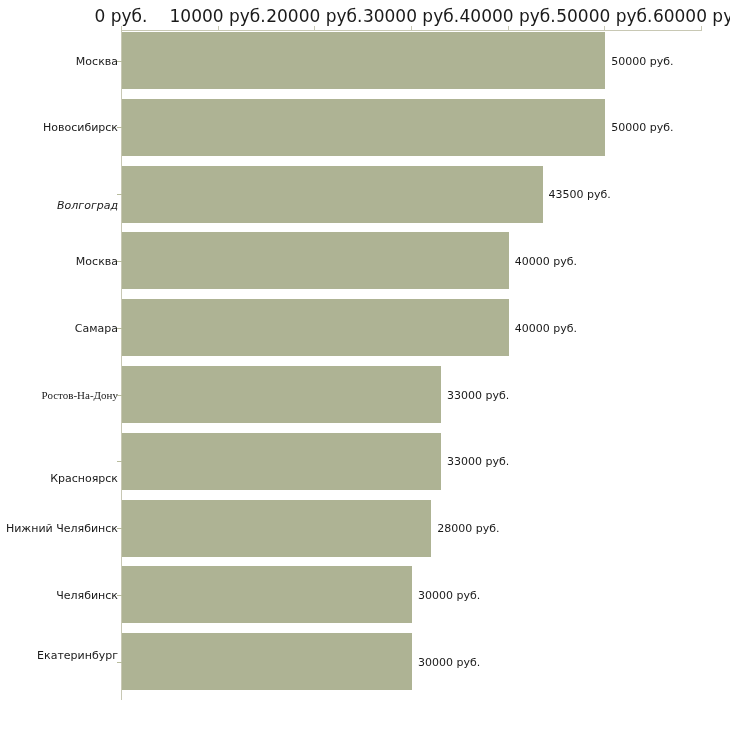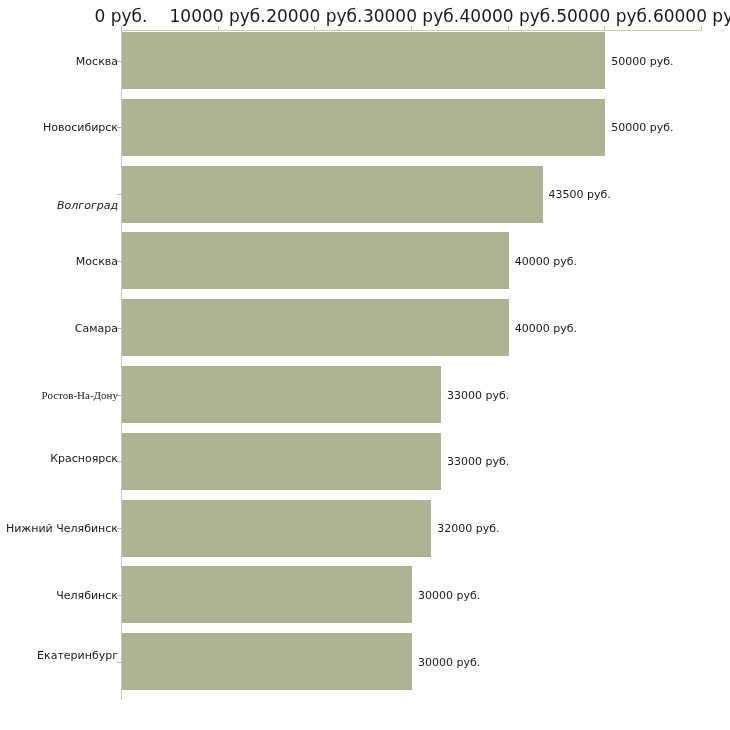--- a/index.html
+++ b/index.html
@@ -72,21 +72,21 @@
       <div class="ytick-label" style="top: 127.3px;">Новосибирск</div>
       <div class="ytick" style="top: 194px;"></div>
       <div class="ytick-label" style="top: 205px; font-style: italic;">Волгоград</div>
       <div class="ytick" style="top: 261px;"></div>
       <div class="ytick-label" style="top: 260.9px;">Москва</div>
       <div class="ytick" style="top: 328px;"></div>
       <div class="ytick-label" style="top: 327.7px;">Самара</div>
       <div class="ytick" style="top: 395px;"></div>
       <div class="ytick-label" style="top: 394.5px; font-family: Liberation Serif, serif;">Ростов-На-Дону</div>
       <div class="ytick" style="top: 461px;"></div>
-      <div class="ytick-label" style="top: 458px; margin-left: 45px;">Красноярск</div>
+      <div class="ytick-label" style="top: 478px; margin-left: 45px;">Красноярск</div>
       <div class="ytick" style="top: 528px;"></div>
       <div class="ytick-label" style="top: 528.1px;">Нижний Челябинск</div>
       <div class="ytick" style="top: 595px;"></div>
       <div class="ytick-label" style="top: 594.9px;">Челябинск</div>
       <div class="ytick" style="top: 662px;"></div>
       <div class="ytick-label" style="top: 655px;">Екатеринбург</div>
     </div>
   <div id="bars-layer">
       <div class="bar" style="left: 122px; top: 32px; width: 483.333px; height: 57px; background: rgb(174, 179, 148);"></div>
       <div class="bar-value" style="left: 611.333px; top: 60.5px;">50000 руб.</div>
@@ -96,20 +96,20 @@
       <div class="bar-value" style="left: 548.5px; top: 194.1px;">43500 руб.</div>
       <div class="bar" style="left: 122px; top: 232.4px; width: 386.667px; height: 57px; background: rgb(174, 179, 148);"></div>
       <div class="bar-value" style="left: 514.667px; top: 260.9px;">40000 руб.</div>
       <div class="bar" style="left: 122px; top: 299.2px; width: 386.667px; height: 57px; background: rgb(174, 179, 148);"></div>
       <div class="bar-value" style="left: 514.667px; top: 327.7px;">40000 руб.</div>
       <div class="bar" style="left: 122px; top: 366px; width: 319px; height: 57px; background: rgb(174, 179, 148);"></div>
       <div class="bar-value" style="left: 447px; top: 394.5px;">33000 руб.</div>
       <div class="bar" style="left: 122px; top: 432.8px; width: 319px; height: 57px; background: rgb(174, 179, 148);"></div>
       <div class="bar-value" style="left: 447px; top: 461.3px;">33000 руб.</div>
       <div class="bar" style="left: 122px; top: 499.6px; width: 309.333px; height: 57px; background: rgb(174, 179, 148);"></div>
-      <div class="bar-value" style="left: 437.333px; top: 528.1px;">32000 руб.</div>
+      <div class="bar-value" style="left: 437.333px; top: 528.1px;">28000 руб.</div>
       <div class="bar" style="left: 122px; top: 566.4px; width: 290px; height: 57px; background: rgb(174, 179, 148);"></div>
       <div class="bar-value" style="left: 418px; top: 594.9px;">30000 руб.</div>
       <div class="bar" style="left: 122px; top: 633.2px; width: 290px; height: 57px; background: rgb(174, 179, 148);"></div>
       <div class="bar-value" style="left: 418px; top: 661.7px;">30000 руб.</div>
     </div>
 
 </div>
 
 </body></html>

